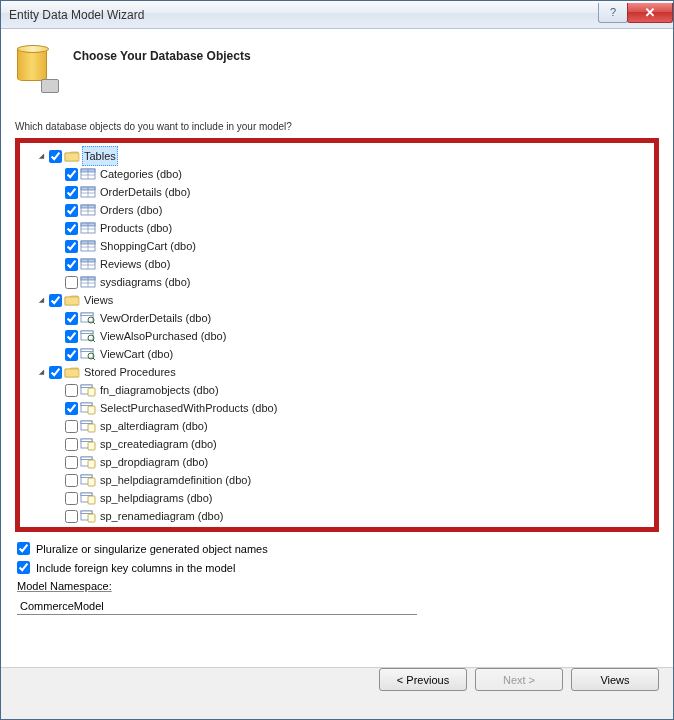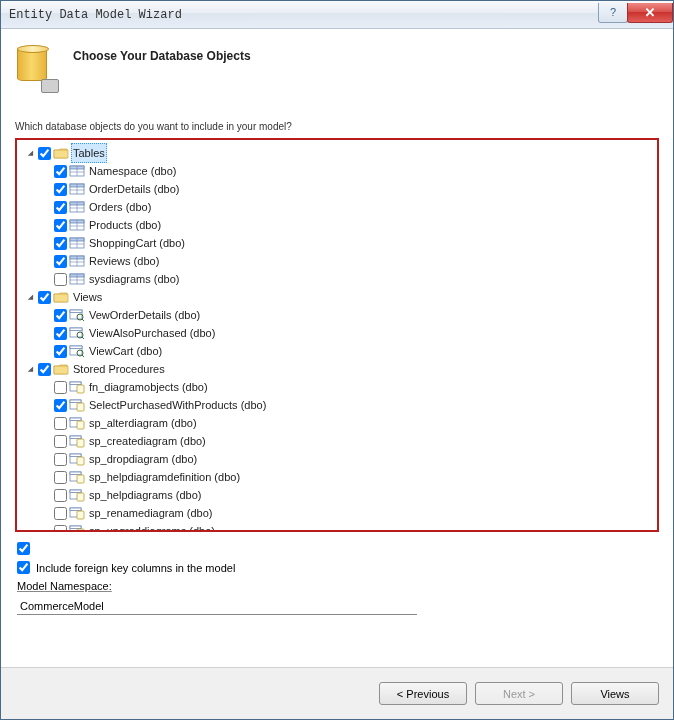--- a/index.html
+++ b/index.html
@@ -1,59 +1,59 @@
 <!DOCTYPE html>
 <html><head>
 <meta charset="utf-8">
 <style>
 * { box-sizing: border-box; font-family: "Segoe UI", Tahoma, sans-serif; }
 body { margin: 0; background: #d6e8f5; width: 674px; height: 720px; overflow: hidden; }
 
 .window { width: 674px; height: 720px; background: #fff; border: 1px solid #4a6a8a; display: flex; flex-direction: column; }
 
 .titlebar { height: 28px; background: linear-gradient(to bottom, #f8f9fb 0%, #e9eef5 45%, #dde5ef 46%, #e8eef6 100%); border-bottom: 1px solid #b8c4d4; display: flex; align-items: center; padding: 0 0 0 8px; }
-.titlebar-title { font-size: 12px; color: #333; flex: 1; font-family: Liberation Mono, monospace; }
+.titlebar-title { font-size: 12px; color: #333; flex: 1; }
 .titlebar-buttons { display: flex; height: 20px; margin-top: -4px; }
 .titlebar-btn { width: 30px; height: 20px; border: 1px solid #8aa0b8; border-top: none; background: linear-gradient(to bottom,#f1f5fb,#dbe4ef); display: flex; align-items: center; justify-content: center; border-radius: 0 0 3px 3px; margin-left: -1px; font-size: 11px; color: #416082; }
 .titlebar-btn.close { width: 46px; background: linear-gradient(to bottom,#e78; 0%,#d9534f 45%,#c9302c 46%,#e15c58 100%); background: linear-gradient(to bottom,#ee8883,#d9534f 45%,#c9302c 46%,#e15c58); border-color:#a03030; color:#fff; font-weight:bold; font-size:13px; }
 
 .content { flex: 1; background: #fff; padding: 16px 14px 0 14px; display: flex; flex-direction: column; overflow: hidden; }
 
 .header-row { display: flex; gap: 14px; align-items: flex-start; margin-bottom: 28px; }
 .db-icon { width: 44px; height: 48px; position: relative; }
 .db-cylinder { width: 30px; height: 34px; background: linear-gradient(to right,#e8b33a,#f8d86a,#e8b33a); border-radius: 6px/3px; position: absolute; top: 2px; left: 2px; border:1px solid #c08f20; }
 .db-cylinder::before { content:''; position:absolute; top:-3px; left:-1px; width:30px; height:6px; border-radius:50%; background:linear-gradient(to right,#f3d070,#fdf0b8,#f3d070); border:1px solid #c08f20; }
 .db-plug { position:absolute; bottom:0; right:0; width:18px; height:14px; background:#d0d0d0; border:1px solid #888; border-radius:2px; }
 
 .heading { font-size: 12px; font-weight: bold; color: #222; padding-top: 4px; }
 
 .question { font-size: 10px; color: #333; margin-bottom: 6px; }
 
-.tree-container { border: 2px solid #b91c1c; flex-shrink: 0; height: 394px; overflow: auto; padding: 4px 4px; background:#fff; }
+.tree-container { border: 5px solid #b91c1c; flex-shrink: 0; height: 394px; overflow: auto; padding: 4px 12px; background:#fff; }
 .tree ul { list-style: none; margin: 0; padding: 0 0 0 16px; }
 .tree > ul { padding-left: 4px; }
 .tree li { font-size: 11px; color: #222; line-height: 18px; white-space: nowrap; }
 .node-row { display: flex; align-items: center; gap: 2px; height: 18px; }
 .expander { width: 11px; height: 11px; display:inline-flex; align-items:center; justify-content:center; color:#5a5a5a; font-size:9px; cursor:pointer; }
 .expander.spacer { visibility:hidden; }
 .chk { width:13px; height:13px; margin:0; }
 .node-icon { width:16px; height:14px; display:inline-flex; align-items:center; justify-content:center; }
 .node-icon svg { width:16px; height:14px; }
 .node-label { padding: 0 2px; }
 .node-label.selected { background:#cde8ff; border:1px dotted #3399ff; padding:0 1px; }
 
 .options { padding: 10px 2px 4px 2px; }
 .option-row { display:flex; align-items:center; gap:6px; font-size:11px; margin-bottom:6px; }
 .option-row input { margin:0; }
 
 .ns-label { font-size:11px; margin-top:6px; margin-bottom:4px; text-decoration: underline; text-decoration-color:#888; text-underline-offset:1px;}
 .ns-label-text { display:inline;}
 .ns-input { width: 400px; font-size:11px; padding:2px 3px; border:none; border-bottom:1px solid #888; outline:none; background:transparent; }
 
-.button-bar { height: 52px; border-top:1px solid #d0d0d0; background:#f0f0f0; display:flex; align-items:center; justify-content:flex-end; gap:8px; padding:0 14px; }
+.button-bar { height: 52px; border-top:1px solid #d0d0d0; background:#f0f0f0; display:flex; align-items:flex-start; justify-content:flex-end; gap:8px; padding:0 14px; }
 .btn { width:88px; height:23px; font-size:11px; border:1px solid #8e8f8f; border-radius:3px; background:linear-gradient(to bottom,#f7f7f7,#e3e3e3); cursor:pointer; }
 .btn:disabled { color:#9a9a9a; background:linear-gradient(to bottom,#f4f4f4,#ececec); cursor:default; }
 .btn.primary { border-color:#3c7fb1; box-shadow:0 0 3px rgba(60,127,177,.6); background:linear-gradient(to bottom,#f2f8fd,#d0e6f7); }
 
 .folder-svg .f1{fill:#f7dd8a;stroke:#c49a2e;stroke-width:0.6}
 .table-svg rect{fill:#fff;stroke:#6b88b5;stroke-width:0.8}
 .table-svg .hdr{fill:#b8cceb}
 .view-svg rect{fill:#fff;stroke:#6b88b5;stroke-width:0.8}
 .view-svg .lens{fill:none;stroke:#3a6b3a;stroke-width:1}
 .sp-svg rect{fill:#fff;stroke:#6b88b5;stroke-width:0.8}
@@ -103,21 +103,21 @@
                     <span class="expander spacer">▸</span>
                     <input type="checkbox" class="chk" checked="" style="">
                     <span class="node-icon">
                       <svg class="table-svg" viewBox="0 0 16 14">
                         <rect x="1" y="2" width="14" height="10"></rect>
                         <rect class="hdr" x="1" y="2" width="14" height="3"></rect>
                         <line x1="1" y1="8" x2="15" y2="8" stroke="#6b88b5" stroke-width="0.6"></line>
                         <line x1="8" y1="2" x2="8" y2="12" stroke="#6b88b5" stroke-width="0.6"></line>
                       </svg>
                     </span>
-                    <span class="node-label">Namespace (dbo)</span>
+                    <span class="node-label">Categories (dbo)</span>
                   </div>
                 </li>
                 <li>
                   <div class="node-row">
                     <span class="expander spacer">▸</span>
                     <input type="checkbox" class="chk" checked="" style="">
                     <span class="node-icon">
                       <svg class="table-svg" viewBox="0 0 16 14">
                         <rect x="1" y="2" width="14" height="10"></rect>
                         <rect class="hdr" x="1" y="2" width="14" height="3"></rect>
@@ -406,20 +406,21 @@
                 </li>
               </ul>
             </li>
           </ul>
         </div>
     </div>
 
     <div class="options">
       <label class="option-row">
         <input type="checkbox" class="chk" id="opt-pluralize" checked="" style="">
+        <span>Pluralize or singularize generated object names</span>
       </label>
       <label class="option-row">
         <input type="checkbox" class="chk" id="opt-fk" checked="" style="">
         <span>Include foreign key columns in the model</span>
       </label>
 
       <div class="ns-label"><span class="ns-label-text">Model Namespace:</span></div>
       <input class="ns-input" value="CommerceModel" style="">
     </div>
   </div>

